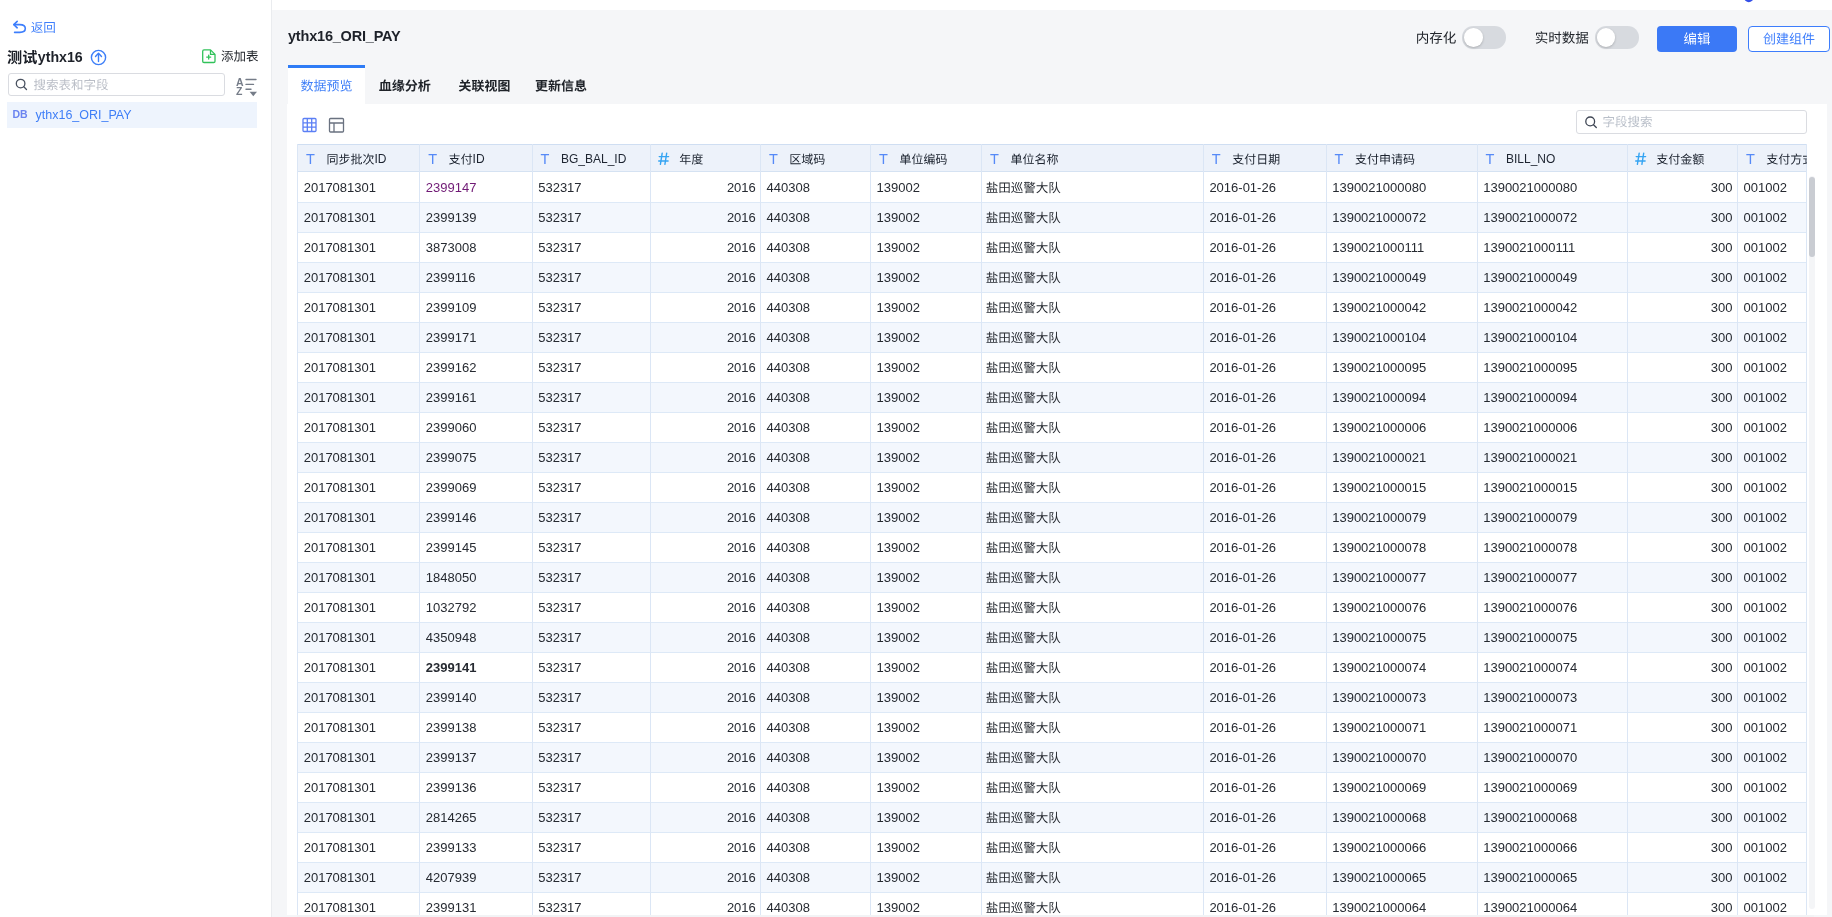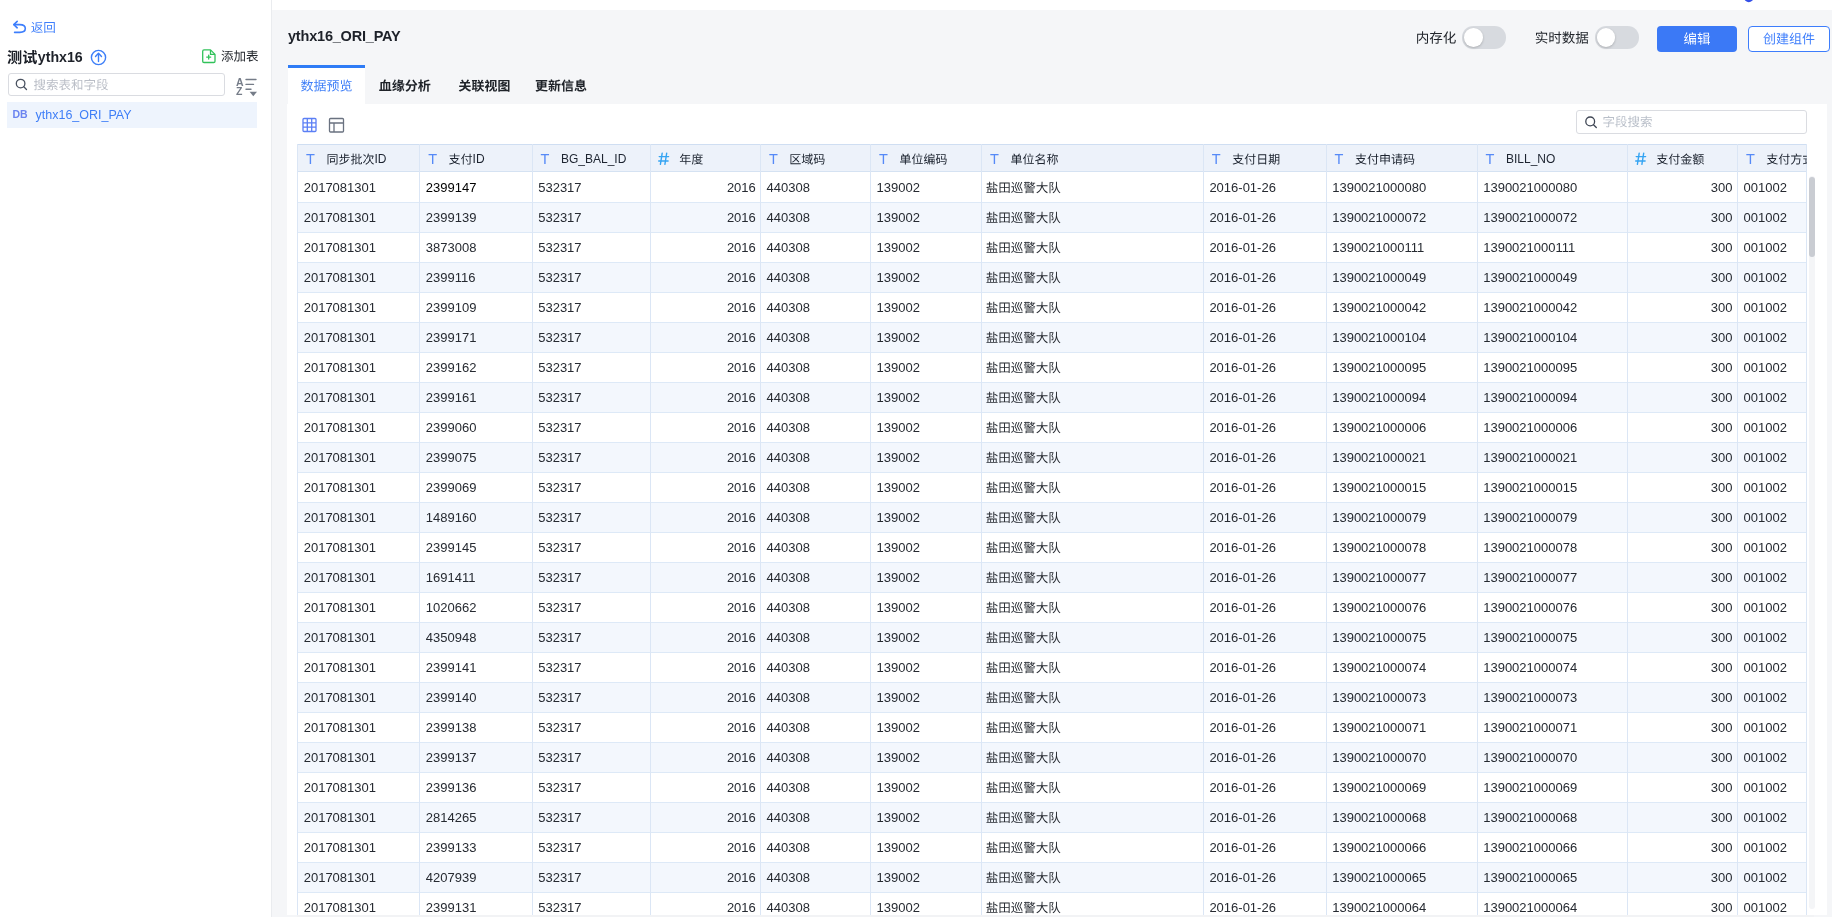--- a/index.html
+++ b/index.html
@@ -78,21 +78,21 @@
 <div class="a" style="left:561px;top:144.4px;line-height:30px;font-size:12px;color:#1d2430;font-weight:400;">BG_BAL_ID</div>
 <div class="a" style="left:768.9px;top:143.6px;line-height:30px;font-size:14.5px;color:#568af7;font-weight:400;">T</div>
 <div class="a" style="left:879.0px;top:143.6px;line-height:30px;font-size:14.5px;color:#568af7;font-weight:400;">T</div>
 <div class="a" style="left:990.1px;top:143.6px;line-height:30px;font-size:14.5px;color:#568af7;font-weight:400;">T</div>
 <div class="a" style="left:1211.8px;top:143.6px;line-height:30px;font-size:14.5px;color:#568af7;font-weight:400;">T</div>
 <div class="a" style="left:1334.6px;top:143.6px;line-height:30px;font-size:14.5px;color:#568af7;font-weight:400;">T</div>
 <div class="a" style="left:1485.6px;top:143.6px;line-height:30px;font-size:14.5px;color:#568af7;font-weight:400;">T</div>
 <div class="a" style="left:1506px;top:144.4px;line-height:30px;font-size:12px;color:#1d2430;font-weight:400;">BILL_NO</div>
 <div class="a" style="left:1745.9px;top:143.6px;line-height:30px;font-size:14.5px;color:#568af7;font-weight:400;">T</div>
 <div class="a" style="left:303.7px;top:172.7px;line-height:30px;font-size:13px;color:#262a31;font-weight:400;">2017081301</div>
-<div class="a" style="left:425.8px;top:172.7px;line-height:30px;font-size:13px;color:#000000;font-weight:400;">2399147</div>
+<div class="a" style="left:425.8px;top:172.7px;line-height:30px;font-size:13px;color:#701a75;font-weight:400;">2399147</div>
 <div class="a" style="left:538.2px;top:172.7px;line-height:30px;font-size:13px;color:#262a31;font-weight:400;">532317</div>
 <div class="a" style="left:555.8px;top:172.7px;width:200px;text-align:right;line-height:30px;font-size:13px;color:#262a31;font-weight:400">2016</div>
 <div class="a" style="left:766.5px;top:172.7px;line-height:30px;font-size:13px;color:#262a31;font-weight:400;">440308</div>
 <div class="a" style="left:876.6px;top:172.7px;line-height:30px;font-size:13px;color:#262a31;font-weight:400;">139002</div>
 <div class="a" style="left:1209.4px;top:172.7px;line-height:30px;font-size:13px;color:#262a31;font-weight:400;">2016-01-26</div>
 <div class="a" style="left:1332.2px;top:172.7px;line-height:30px;font-size:13px;color:#262a31;font-weight:400;">1390021000080</div>
 <div class="a" style="left:1483.2px;top:172.7px;line-height:30px;font-size:13px;color:#262a31;font-weight:400;">1390021000080</div>
 <div class="a" style="left:1532.5px;top:172.7px;width:200px;text-align:right;line-height:30px;font-size:13px;color:#262a31;font-weight:400">300</div>
 <div class="a" style="left:1743.5px;top:172.7px;line-height:30px;font-size:13px;color:#262a31;font-weight:400;">001002</div>
 <div class="a" style="left:303.7px;top:202.7px;line-height:30px;font-size:13px;color:#262a31;font-weight:400;">2017081301</div>
@@ -199,21 +199,21 @@
 <div class="a" style="left:538.2px;top:472.7px;line-height:30px;font-size:13px;color:#262a31;font-weight:400;">532317</div>
 <div class="a" style="left:555.8px;top:472.7px;width:200px;text-align:right;line-height:30px;font-size:13px;color:#262a31;font-weight:400">2016</div>
 <div class="a" style="left:766.5px;top:472.7px;line-height:30px;font-size:13px;color:#262a31;font-weight:400;">440308</div>
 <div class="a" style="left:876.6px;top:472.7px;line-height:30px;font-size:13px;color:#262a31;font-weight:400;">139002</div>
 <div class="a" style="left:1209.4px;top:472.7px;line-height:30px;font-size:13px;color:#262a31;font-weight:400;">2016-01-26</div>
 <div class="a" style="left:1332.2px;top:472.7px;line-height:30px;font-size:13px;color:#262a31;font-weight:400;">1390021000015</div>
 <div class="a" style="left:1483.2px;top:472.7px;line-height:30px;font-size:13px;color:#262a31;font-weight:400;">1390021000015</div>
 <div class="a" style="left:1532.5px;top:472.7px;width:200px;text-align:right;line-height:30px;font-size:13px;color:#262a31;font-weight:400">300</div>
 <div class="a" style="left:1743.5px;top:472.7px;line-height:30px;font-size:13px;color:#262a31;font-weight:400;">001002</div>
 <div class="a" style="left:303.7px;top:502.7px;line-height:30px;font-size:13px;color:#262a31;font-weight:400;">2017081301</div>
-<div class="a" style="left:425.8px;top:502.7px;line-height:30px;font-size:13px;color:#262a31;font-weight:400;">1489160</div>
+<div class="a" style="left:425.8px;top:502.7px;line-height:30px;font-size:13px;color:#262a31;font-weight:400;">2399146</div>
 <div class="a" style="left:538.2px;top:502.7px;line-height:30px;font-size:13px;color:#262a31;font-weight:400;">532317</div>
 <div class="a" style="left:555.8px;top:502.7px;width:200px;text-align:right;line-height:30px;font-size:13px;color:#262a31;font-weight:400">2016</div>
 <div class="a" style="left:766.5px;top:502.7px;line-height:30px;font-size:13px;color:#262a31;font-weight:400;">440308</div>
 <div class="a" style="left:876.6px;top:502.7px;line-height:30px;font-size:13px;color:#262a31;font-weight:400;">139002</div>
 <div class="a" style="left:1209.4px;top:502.7px;line-height:30px;font-size:13px;color:#262a31;font-weight:400;">2016-01-26</div>
 <div class="a" style="left:1332.2px;top:502.7px;line-height:30px;font-size:13px;color:#262a31;font-weight:400;">1390021000079</div>
 <div class="a" style="left:1483.2px;top:502.7px;line-height:30px;font-size:13px;color:#262a31;font-weight:400;">1390021000079</div>
 <div class="a" style="left:1532.5px;top:502.7px;width:200px;text-align:right;line-height:30px;font-size:13px;color:#262a31;font-weight:400">300</div>
 <div class="a" style="left:1743.5px;top:502.7px;line-height:30px;font-size:13px;color:#262a31;font-weight:400;">001002</div>
 <div class="a" style="left:303.7px;top:532.7px;line-height:30px;font-size:13px;color:#262a31;font-weight:400;">2017081301</div>
@@ -221,32 +221,32 @@
 <div class="a" style="left:538.2px;top:532.7px;line-height:30px;font-size:13px;color:#262a31;font-weight:400;">532317</div>
 <div class="a" style="left:555.8px;top:532.7px;width:200px;text-align:right;line-height:30px;font-size:13px;color:#262a31;font-weight:400">2016</div>
 <div class="a" style="left:766.5px;top:532.7px;line-height:30px;font-size:13px;color:#262a31;font-weight:400;">440308</div>
 <div class="a" style="left:876.6px;top:532.7px;line-height:30px;font-size:13px;color:#262a31;font-weight:400;">139002</div>
 <div class="a" style="left:1209.4px;top:532.7px;line-height:30px;font-size:13px;color:#262a31;font-weight:400;">2016-01-26</div>
 <div class="a" style="left:1332.2px;top:532.7px;line-height:30px;font-size:13px;color:#262a31;font-weight:400;">1390021000078</div>
 <div class="a" style="left:1483.2px;top:532.7px;line-height:30px;font-size:13px;color:#262a31;font-weight:400;">1390021000078</div>
 <div class="a" style="left:1532.5px;top:532.7px;width:200px;text-align:right;line-height:30px;font-size:13px;color:#262a31;font-weight:400">300</div>
 <div class="a" style="left:1743.5px;top:532.7px;line-height:30px;font-size:13px;color:#262a31;font-weight:400;">001002</div>
 <div class="a" style="left:303.7px;top:562.7px;line-height:30px;font-size:13px;color:#262a31;font-weight:400;">2017081301</div>
-<div class="a" style="left:425.8px;top:562.7px;line-height:30px;font-size:13px;color:#262a31;font-weight:400;">1691411</div>
+<div class="a" style="left:425.8px;top:562.7px;line-height:30px;font-size:13px;color:#262a31;font-weight:400;">1848050</div>
 <div class="a" style="left:538.2px;top:562.7px;line-height:30px;font-size:13px;color:#262a31;font-weight:400;">532317</div>
 <div class="a" style="left:555.8px;top:562.7px;width:200px;text-align:right;line-height:30px;font-size:13px;color:#262a31;font-weight:400">2016</div>
 <div class="a" style="left:766.5px;top:562.7px;line-height:30px;font-size:13px;color:#262a31;font-weight:400;">440308</div>
 <div class="a" style="left:876.6px;top:562.7px;line-height:30px;font-size:13px;color:#262a31;font-weight:400;">139002</div>
 <div class="a" style="left:1209.4px;top:562.7px;line-height:30px;font-size:13px;color:#262a31;font-weight:400;">2016-01-26</div>
 <div class="a" style="left:1332.2px;top:562.7px;line-height:30px;font-size:13px;color:#262a31;font-weight:400;">1390021000077</div>
 <div class="a" style="left:1483.2px;top:562.7px;line-height:30px;font-size:13px;color:#262a31;font-weight:400;">1390021000077</div>
 <div class="a" style="left:1532.5px;top:562.7px;width:200px;text-align:right;line-height:30px;font-size:13px;color:#262a31;font-weight:400">300</div>
 <div class="a" style="left:1743.5px;top:562.7px;line-height:30px;font-size:13px;color:#262a31;font-weight:400;">001002</div>
 <div class="a" style="left:303.7px;top:592.7px;line-height:30px;font-size:13px;color:#262a31;font-weight:400;">2017081301</div>
-<div class="a" style="left:425.8px;top:592.7px;line-height:30px;font-size:13px;color:#262a31;font-weight:400;">1020662</div>
+<div class="a" style="left:425.8px;top:592.7px;line-height:30px;font-size:13px;color:#262a31;font-weight:400;">1032792</div>
 <div class="a" style="left:538.2px;top:592.7px;line-height:30px;font-size:13px;color:#262a31;font-weight:400;">532317</div>
 <div class="a" style="left:555.8px;top:592.7px;width:200px;text-align:right;line-height:30px;font-size:13px;color:#262a31;font-weight:400">2016</div>
 <div class="a" style="left:766.5px;top:592.7px;line-height:30px;font-size:13px;color:#262a31;font-weight:400;">440308</div>
 <div class="a" style="left:876.6px;top:592.7px;line-height:30px;font-size:13px;color:#262a31;font-weight:400;">139002</div>
 <div class="a" style="left:1209.4px;top:592.7px;line-height:30px;font-size:13px;color:#262a31;font-weight:400;">2016-01-26</div>
 <div class="a" style="left:1332.2px;top:592.7px;line-height:30px;font-size:13px;color:#262a31;font-weight:400;">1390021000076</div>
 <div class="a" style="left:1483.2px;top:592.7px;line-height:30px;font-size:13px;color:#262a31;font-weight:400;">1390021000076</div>
 <div class="a" style="left:1532.5px;top:592.7px;width:200px;text-align:right;line-height:30px;font-size:13px;color:#262a31;font-weight:400">300</div>
 <div class="a" style="left:1743.5px;top:592.7px;line-height:30px;font-size:13px;color:#262a31;font-weight:400;">001002</div>
 <div class="a" style="left:303.7px;top:622.7px;line-height:30px;font-size:13px;color:#262a31;font-weight:400;">2017081301</div>
@@ -254,21 +254,21 @@
 <div class="a" style="left:538.2px;top:622.7px;line-height:30px;font-size:13px;color:#262a31;font-weight:400;">532317</div>
 <div class="a" style="left:555.8px;top:622.7px;width:200px;text-align:right;line-height:30px;font-size:13px;color:#262a31;font-weight:400">2016</div>
 <div class="a" style="left:766.5px;top:622.7px;line-height:30px;font-size:13px;color:#262a31;font-weight:400;">440308</div>
 <div class="a" style="left:876.6px;top:622.7px;line-height:30px;font-size:13px;color:#262a31;font-weight:400;">139002</div>
 <div class="a" style="left:1209.4px;top:622.7px;line-height:30px;font-size:13px;color:#262a31;font-weight:400;">2016-01-26</div>
 <div class="a" style="left:1332.2px;top:622.7px;line-height:30px;font-size:13px;color:#262a31;font-weight:400;">1390021000075</div>
 <div class="a" style="left:1483.2px;top:622.7px;line-height:30px;font-size:13px;color:#262a31;font-weight:400;">1390021000075</div>
 <div class="a" style="left:1532.5px;top:622.7px;width:200px;text-align:right;line-height:30px;font-size:13px;color:#262a31;font-weight:400">300</div>
 <div class="a" style="left:1743.5px;top:622.7px;line-height:30px;font-size:13px;color:#262a31;font-weight:400;">001002</div>
 <div class="a" style="left:303.7px;top:652.7px;line-height:30px;font-size:13px;color:#262a31;font-weight:400;">2017081301</div>
-<div class="a" style="left:425.8px;top:652.7px;line-height:30px;font-size:13px;color:#262a31;font-weight:400;">2399141</div>
+<div class="a" style="left:425.8px;top:652.7px;line-height:30px;font-size:13px;color:#262a31;font-weight:700;">2399141</div>
 <div class="a" style="left:538.2px;top:652.7px;line-height:30px;font-size:13px;color:#262a31;font-weight:400;">532317</div>
 <div class="a" style="left:555.8px;top:652.7px;width:200px;text-align:right;line-height:30px;font-size:13px;color:#262a31;font-weight:400">2016</div>
 <div class="a" style="left:766.5px;top:652.7px;line-height:30px;font-size:13px;color:#262a31;font-weight:400;">440308</div>
 <div class="a" style="left:876.6px;top:652.7px;line-height:30px;font-size:13px;color:#262a31;font-weight:400;">139002</div>
 <div class="a" style="left:1209.4px;top:652.7px;line-height:30px;font-size:13px;color:#262a31;font-weight:400;">2016-01-26</div>
 <div class="a" style="left:1332.2px;top:652.7px;line-height:30px;font-size:13px;color:#262a31;font-weight:400;">1390021000074</div>
 <div class="a" style="left:1483.2px;top:652.7px;line-height:30px;font-size:13px;color:#262a31;font-weight:400;">1390021000074</div>
 <div class="a" style="left:1532.5px;top:652.7px;width:200px;text-align:right;line-height:30px;font-size:13px;color:#262a31;font-weight:400">300</div>
 <div class="a" style="left:1743.5px;top:652.7px;line-height:30px;font-size:13px;color:#262a31;font-weight:400;">001002</div>
 <div class="a" style="left:303.7px;top:682.7px;line-height:30px;font-size:13px;color:#262a31;font-weight:400;">2017081301</div>

